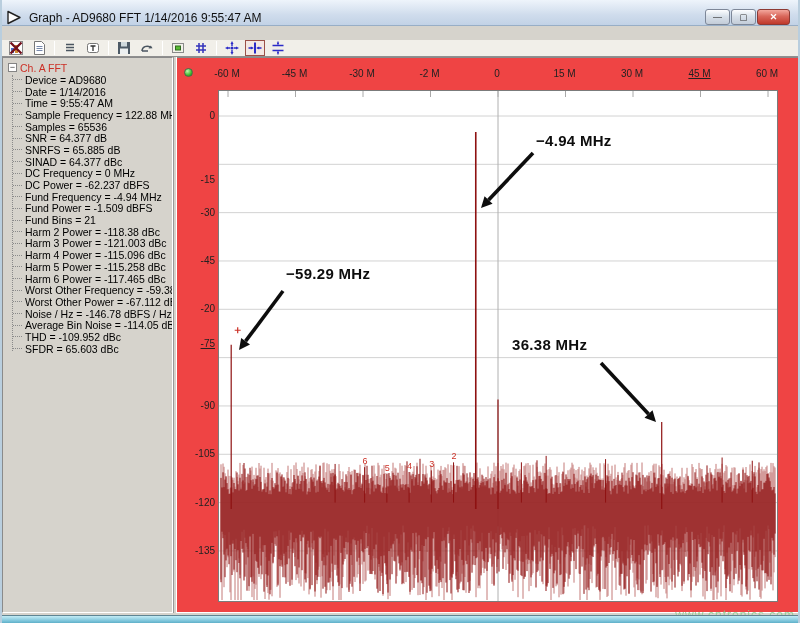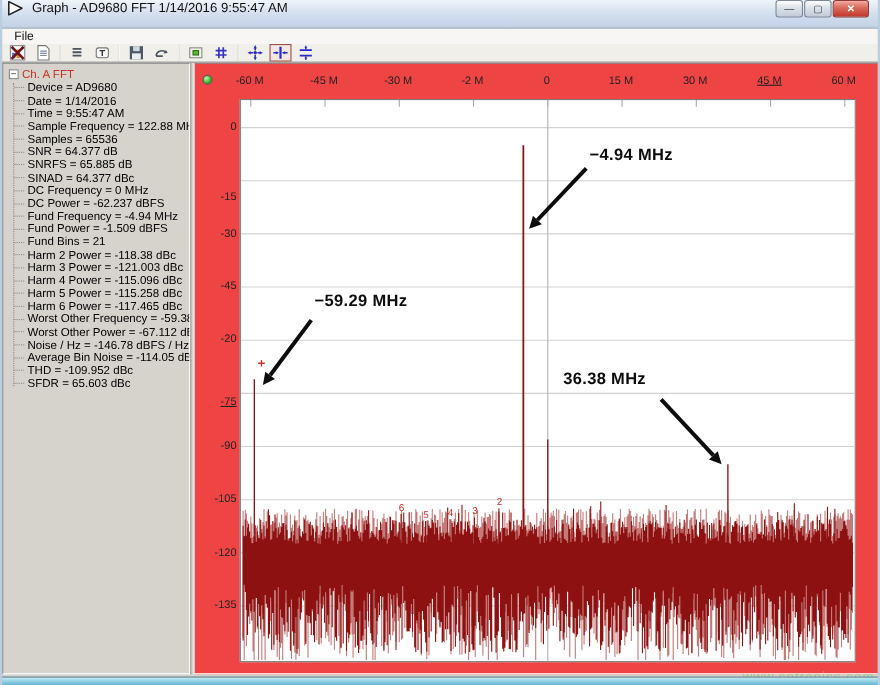--- a/index.html
+++ b/index.html
@@ -5,21 +5,21 @@
   html,body{margin:0;padding:0;background:#888;}
   *{box-sizing:border-box;font-family:"Liberation Sans",sans-serif;}
   #window{position:relative;width:800px;height:623px;background:#d6d3cc;overflow:hidden;
           box-shadow:0 0 0 1px #6a8a9a;}
   
   .side-border{position:absolute;top:0;bottom:0;width:2px;background:#b9cede;z-index:60;}
   #border-left{left:0}#border-right{right:0}
   
   #titlebar{position:absolute;left:0;top:0;right:0;height:26px;
     background:linear-gradient(#eef4fb,#cfdcec 60%,#c2d2e6);border-bottom:1px solid #98aec6;
-    display:flex;align-items:flex-start;padding:0 6px;z-index:50;}
+    display:flex;align-items:flex-end;padding:0 6px;z-index:50;}
   #title-icon{width:17px;height:15px;margin-right:6px;}
   #title-text{font-size:12px;color:#111;}
   #win-buttons{margin-left:auto;display:flex;gap:1px;padding-right:4px;}
   .winbtn{width:25px;height:16px;border:1px solid #7d8798;border-radius:3px;
     background:linear-gradient(#fdfeff,#d9e1ea 45%,#c3ccd8);display:flex;align-items:center;
     justify-content:center;font-size:9px;color:#333;line-height:1;}
   .winbtn.close{width:33px;border-color:#8d3a34;background:linear-gradient(#f3a79d,#d9675b 45%,#c0392b);color:#fff;font-weight:bold;}
   
   #menubar{position:absolute;left:2px;right:2px;top:26px;height:14px;background:#f7f6f4;
     display:flex;align-items:center;padding-left:7px;z-index:40;}
@@ -74,23 +74,20 @@
       <polygon points="2,1.5 14,7.5 2,13.5" fill="#fdfdfd" stroke="#222" stroke-width="1.4" stroke-linejoin="round"></polygon>
     </svg>
     <span id="title-text">Graph - AD9680 FFT 1/14/2016 9:55:47 AM</span>
     <div id="win-buttons">
       <div class="winbtn">—</div>
       <div class="winbtn">▢</div>
       <div class="winbtn close">✕</div>
     </div>
   </div>
 
-  <div id="menubar">
-    <span class="menu-item">File</span>
-  </div>
 
   <div id="toolbar">
     <div class="tbtn">
       <svg width="16" height="16">
         <rect x="1.5" y="1.5" width="13" height="13" fill="#fff" stroke="#8a8a8a"></rect>
         <rect x="3" y="8" width="3" height="5" fill="#4d6fc9"></rect>
         <rect x="7" y="5" width="3" height="8" fill="#cf8a33"></rect>
         <path d="M2.5 2.5 L13.5 13.5 M13.5 2.5 L2.5 13.5" stroke="#73101c" stroke-width="2.3"></path>
       </svg>
     </div>
@@ -288,21 +285,21 @@
         <div class="x-label" style="left: 455px;">30 M</div>
         <div class="x-label" style="left: 522.5px; text-decoration: underline;">45 M</div>
         <div class="x-label" style="left: 590px;">60 M</div>
       </div>
     <div id="y-axis">
         <div class="y-label" style="top: 52px;">0</div>
         <div class="y-label" style="top: 116px;">-15</div>
         <div class="y-label" style="top: 148.651px;">-30</div>
         <div class="y-label" style="top: 196.976px;">-45</div>
         <div class="y-label" style="top: 245.302px;">-20</div>
-        <div class="y-label" style="top: 302px; text-decoration: underline;">-75</div>
+        <div class="y-label" style="top: 280px; text-decoration: underline;">-75</div>
         <div class="y-label" style="top: 341.953px;">-90</div>
         <div class="y-label" style="top: 390.278px;">-105</div>
         <div class="y-label" style="top: 438.604px;">-120</div>
         <div class="y-label" style="top: 486.929px;">-135</div>
       </div>
     <div id="plot-frame">
       <svg id="plot-svg" width="558" height="510">
           <line x1="9" y1="0" x2="9" y2="6" stroke="#a8a8a8" stroke-width="1"></line>
           <line x1="76.5" y1="0" x2="76.5" y2="6" stroke="#a8a8a8" stroke-width="1"></line>
           <line x1="144" y1="0" x2="144" y2="6" stroke="#a8a8a8" stroke-width="1"></line>

